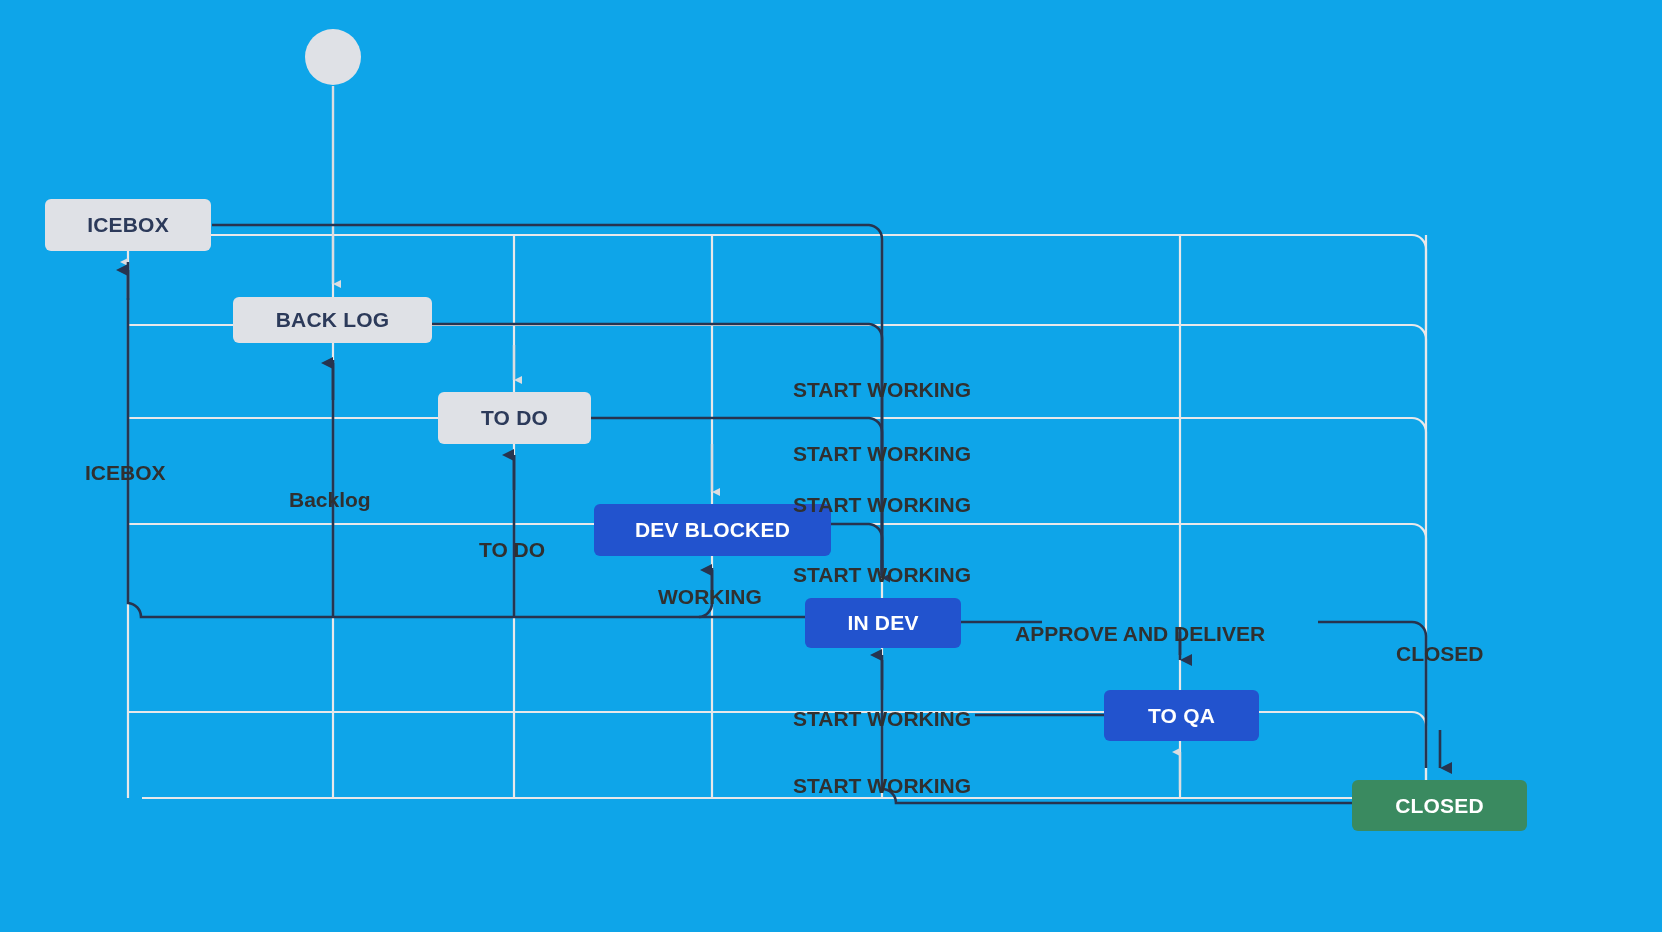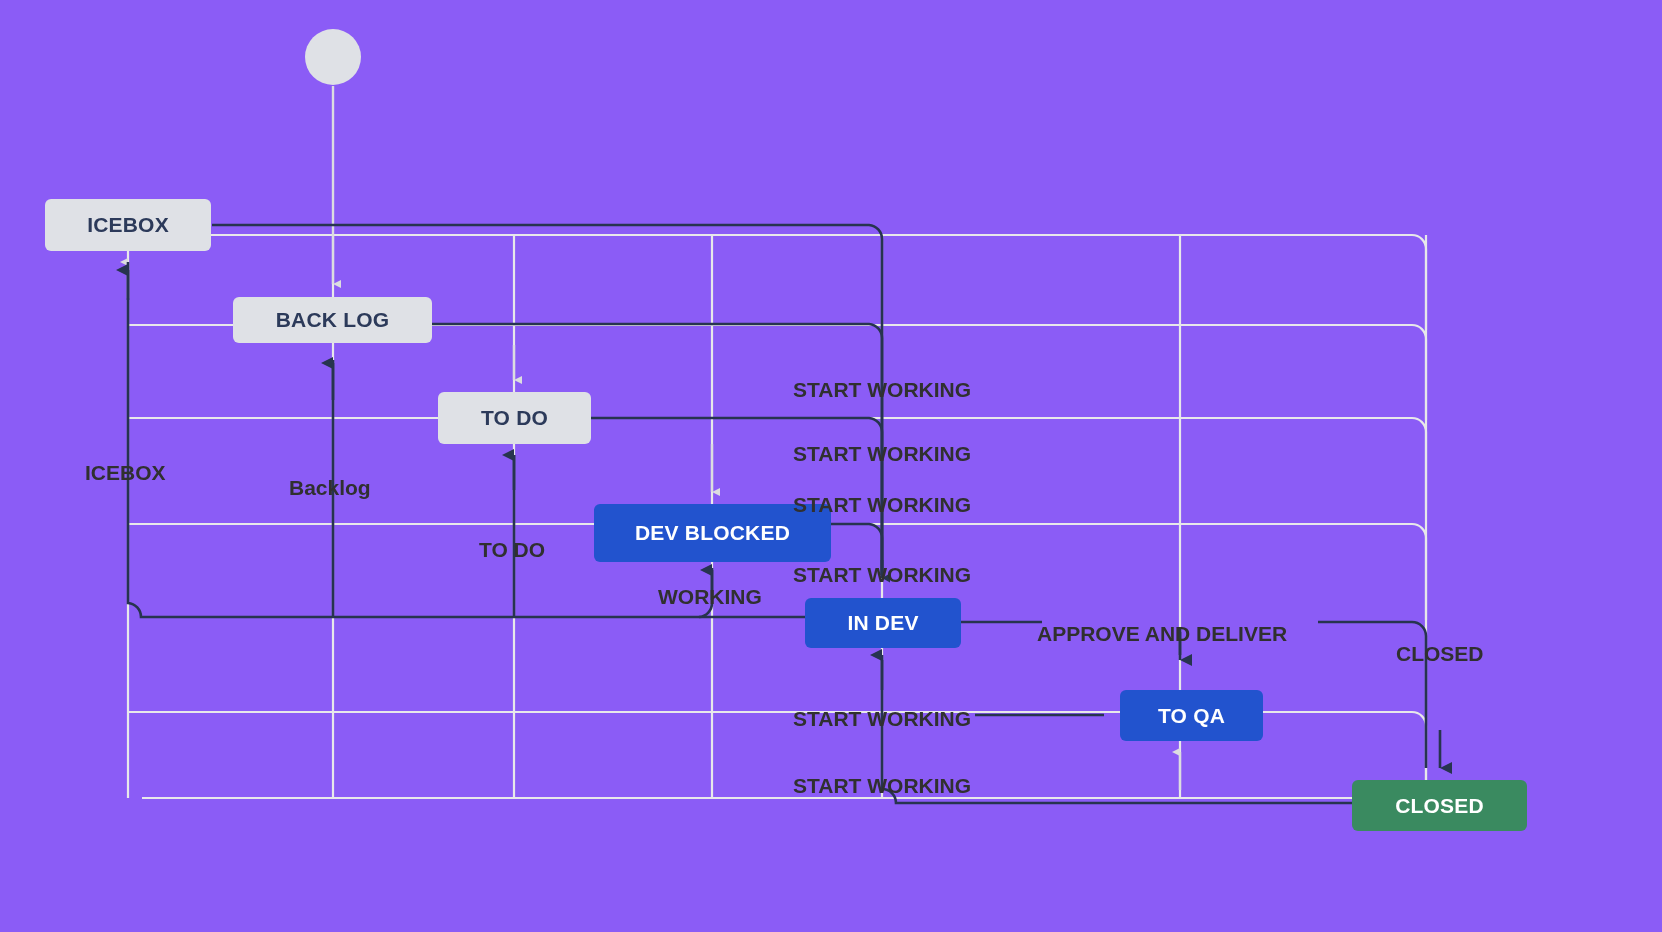--- a/index.html
+++ b/index.html
@@ -4,21 +4,21 @@
 <style>
   html, body {
     margin: 0;
     padding: 0;
     background: #ffffff;
   }
   #canvas {
     position: relative;
     width: 1662px;
     height: 932px;
-    background: #8b5cf6;
+    background: #0ea5e9;
     font-family: "Liberation Sans", sans-serif;
     overflow: hidden;
   }
   svg.layer {
     position: absolute;
     left: 0;
     top: 0;
     width: 1662px;
     height: 932px;
   }
@@ -167,44 +167,44 @@
   </div>
 
   <div class="node node-gray" style="left:233px; top:297px; width:199px; height:46px; font-size:21px;">
     <span>BACK LOG</span>
   </div>
 
   <div class="node node-gray" style="left:438px; top:392px; width:153px; height:52px; font-size:21px;">
     <span>TO DO</span>
   </div>
 
-  <div class="node node-blue" style="left:594px; top:504px; width:237px; height:58px; font-size:21px;">
+  <div class="node node-blue" style="left:594px; top:504px; width:237px; height:52px; font-size:21px;">
     <span>DEV BLOCKED</span>
   </div>
 
   <div class="node node-blue" style="left:805px; top:598px; width:156px; height:50px; font-size:21px;text-align:center;">
     <span>IN DEV</span>
   </div>
 
-  <div class="node node-blue" style="left:1104px; top:690px; width:143px; height:51px; font-size:21px;margin-left:16px;">
+  <div class="node node-blue" style="left:1104px; top:690px; width:155px; height:51px; font-size:21px;">
     <span>TO QA</span>
   </div>
 
   <div class="node node-green" style="left:1352px; top:780px; width:175px; height:51px; font-size:21px;">
     <span>CLOSED</span>
   </div>
 
   <div class="edge-label lbl-22" style="left:793px; top:370px;">START WORKING</div>
   <div class="edge-label lbl-22" style="left:793px; top:434px;">START WORKING</div>
   <div class="edge-label lbl-22" style="left:793px; top:485px;">START WORKING</div>
   <div class="edge-label lbl-22" style="left:793px; top:555px;">START WORKING</div>
   <div class="edge-label lbl-22" style="left:793px; top:699px;">START WORKING</div>
   <div class="edge-label lbl-22" style="left:793px; top:766px;">START WORKING</div>
 
   <div class="edge-label lbl-22" style="left:85px; top:453px;">ICEBOX</div>
-  <div class="edge-label lbl-22" style="left:289px; top:468px;">Backlog</div>
+  <div class="edge-label lbl-22" style="left:289px; top:480px;">Backlog</div>
   <div class="edge-label lbl-22" style="left:479px; top:530px;">TO DO</div>
   <div class="edge-label lbl-22" style="left:658px; top:577px;">WORKING</div>
 
-  <div class="edge-label lbl-22" style="left:1037px; top:614px;">APPROVE AND DELIVER</div>
+  <div class="edge-label lbl-22" style="left:1015px; top:614px;">APPROVE AND DELIVER</div>
   <div class="edge-label lbl-22" style="left:1396px; top:634px;">CLOSED</div>
 
 </div>
 
 </body></html>

